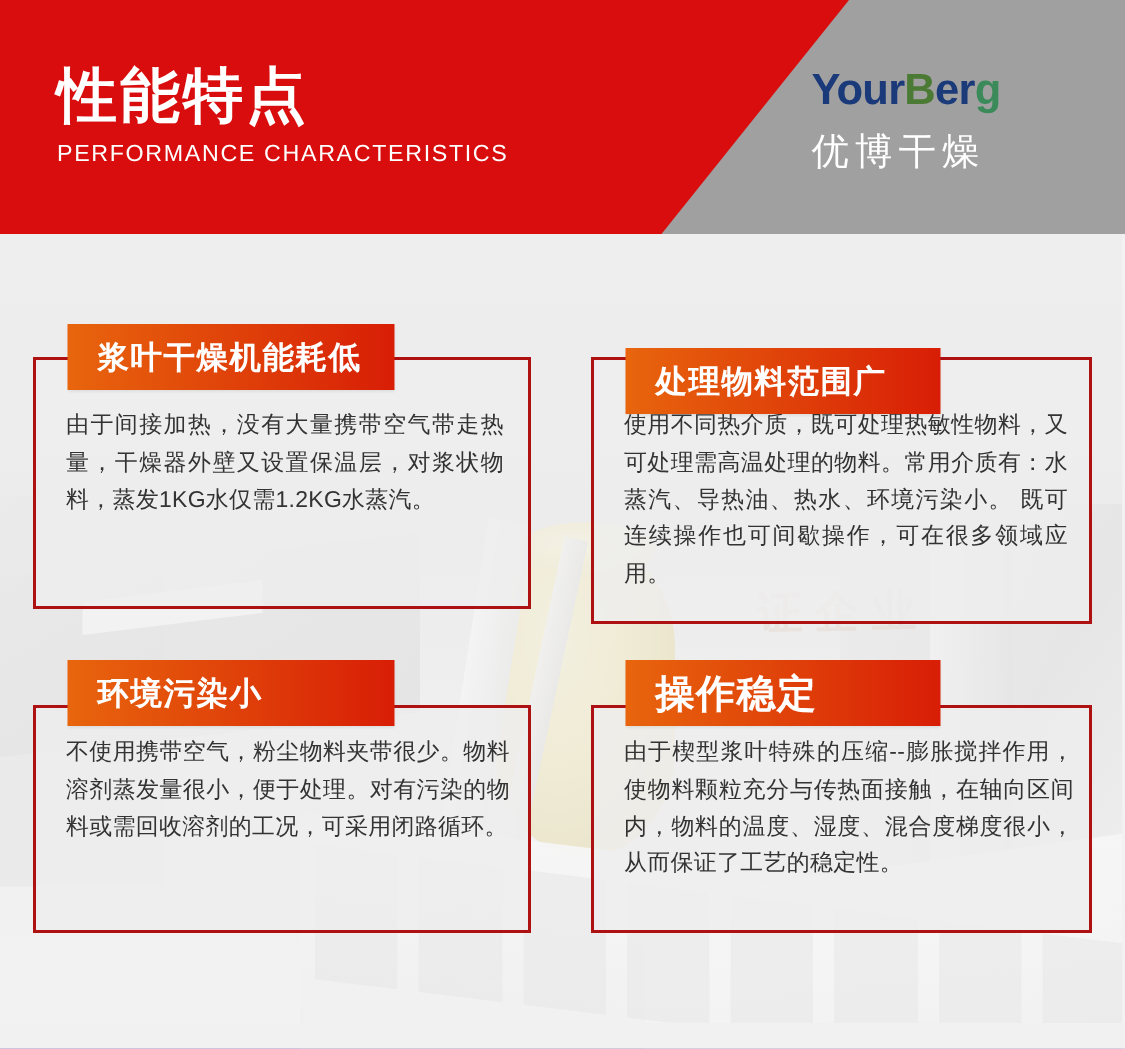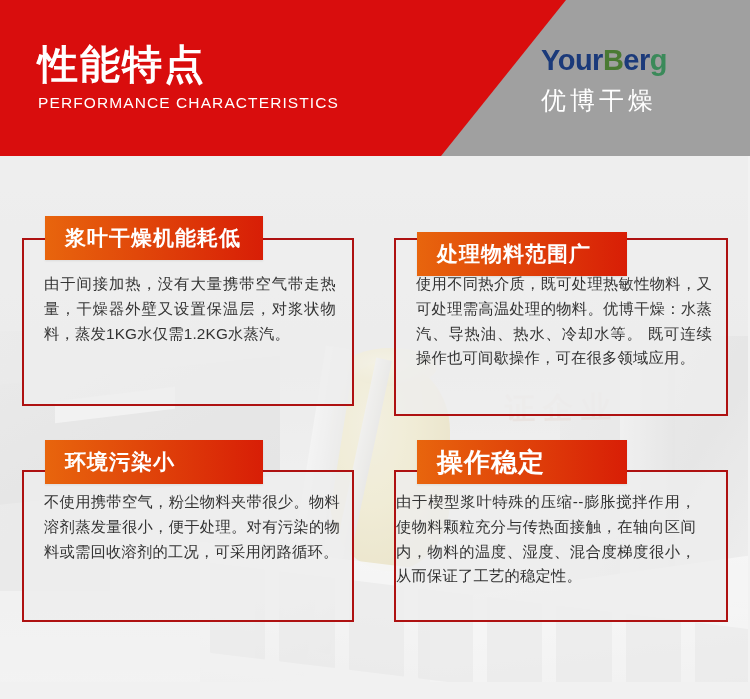--- a/index.html
+++ b/index.html
@@ -165,21 +165,21 @@
   #card-2 .card-box { left:394px; top:238px; width:334px; height:178px; }
   #card-2 .card-badge { left:417px; top:232px; width:210px; height:44px; font-size:21px; }
   #card-2 .card-body { left:416px; top:272px; width:296px; }
 
   #card-3 .card-box { left:22px;  top:470px; width:332px; height:152px; }
   #card-3 .card-badge { left:45px; top:440px; width:218px; height:44px; font-size:21px; }
   #card-3 .card-body { left:44px; top:490px; width:296px; }
 
   #card-4 .card-box { left:394px; top:470px; width:334px; height:152px; }
   #card-4 .card-badge { left:417px; top:440px; width:210px; height:44px; font-size:26px; }
-  #card-4 .card-body { left:396px; top:490px; width:300px; }
+  #card-4 .card-body { left:416px; top:490px; width:300px; }
 
   .bottom-strip {
     position:absolute; left:0; top:682px; width:750px; height:17px;
     background:#f1f1f1;
   }
 </style>
 </head>
 <body>
 
 <div class="page">
@@ -227,21 +227,21 @@
 
   <div class="card" id="card-1">
     <div class="card-box"></div>
     <div class="card-badge">浆叶干燥机能耗低</div>
     <div class="card-body">由于间接加热，没有大量携带空气带走热量，干燥器外壁又设置保温层，对浆状物料，蒸发1KG水仅需1.2KG水蒸汽。</div>
   </div>
 
   <div class="card" id="card-2">
     <div class="card-box"></div>
     <div class="card-badge">处理物料范围广</div>
-    <div class="card-body">使用不同热介质，既可处理热敏性物料，又可处理需高温处理的物料。优博干燥：水蒸汽、导热油、热水、冷却水等。 既可连续操作也可间歇操作，可在很多领域应用。</div>
+    <div class="card-body">使用不同热介质，既可处理热敏性物料，又可处理需高温处理的物料。常用介质有：水蒸汽、导热油、热水、环境污染小。 既可连续操作也可间歇操作，可在很多领域应用。</div>
   </div>
 
   <div class="card" id="card-3">
     <div class="card-box"></div>
     <div class="card-badge">环境污染小</div>
     <div class="card-body">不使用携带空气，粉尘物料夹带很少。物料溶剂蒸发量很小，便于处理。对有污染的物料或需回收溶剂的工况，可采用闭路循环。</div>
   </div>
 
   <div class="card" id="card-4">
     <div class="card-box"></div>

